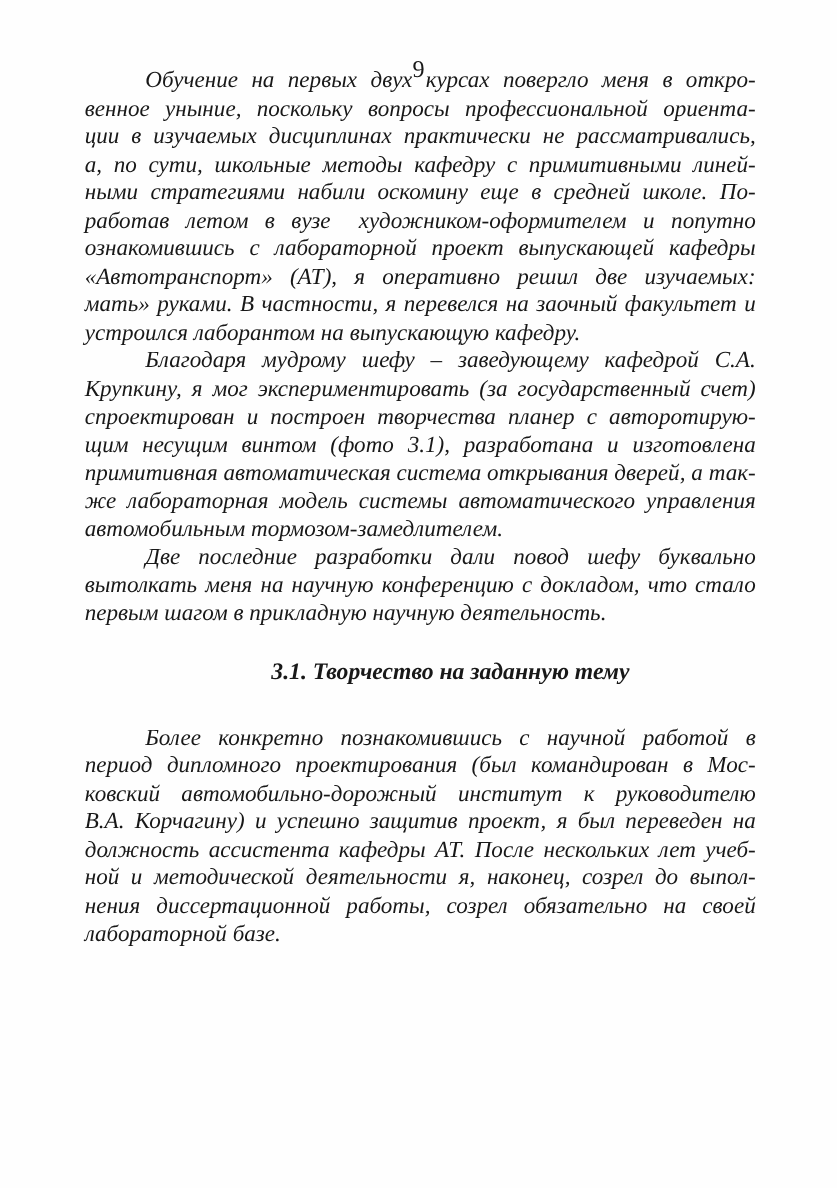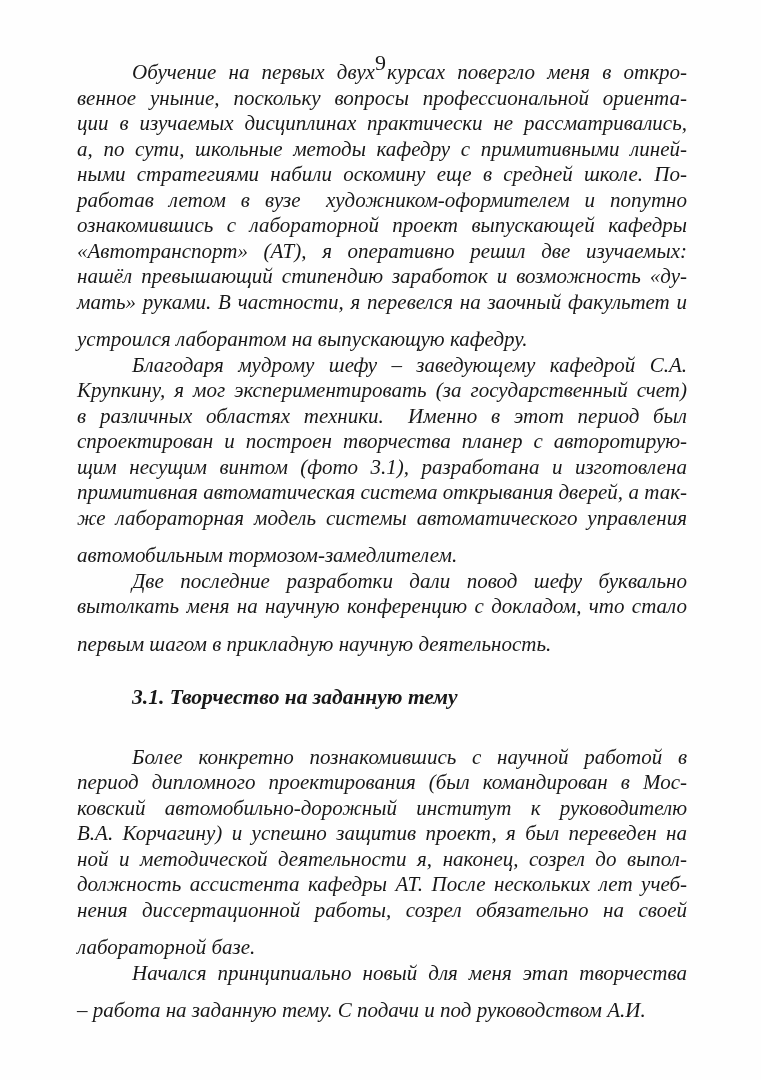--- a/index.html
+++ b/index.html
@@ -33,72 +33,66 @@
     font-size: 21px;
     line-height: 25.5px;
     font-style: italic;
   }
   .para { margin: 0; }
   .line {
     text-align: justify;
     text-align-last: justify;
   }
   .line.first { text-indent: 55px; }
-  .line.last { text-align-last: left; margin-top: 12px; }
+  .line.last { text-align-last: left; }
   .heading {
     font-weight: bold;
     font-size: 21.5px;
     margin: 28px 0 34px 0;
     text-indent: 55px;
-    text-align: left;
+    text-align: center;
   }
 </style>
 </head>
 <body>
 
 <div class="page">
   <div class="page-number">9</div>
   <div class="text-block">
       <div class="para">
         <div class="line first">Обучение на первых двух курсах повергло меня в откро-</div>
         <div class="line">венное уныние, поскольку вопросы профессиональной ориента-</div>
         <div class="line">ции в изучаемых дисциплинах практически не рассматривались,</div>
         <div class="line">а, по сути, школьные методы кафедру с примитивными линей-</div>
         <div class="line">ными стратегиями набили оскомину еще в средней школе. По-</div>
         <div class="line">работав летом в вузе  художником-оформителем и попутно</div>
         <div class="line">ознакомившись с лабораторной проект выпускающей кафедры</div>
         <div class="line">«Автотранспорт» (АТ), я оперативно решил две изучаемых:</div>
-        <div class="line">нашёл превышающий стипендию заработок и возможность «ду-</div>
         <div class="line">мать» руками. В частности, я перевелся на заочный факультет и</div>
         <div class="line last">устроился лаборантом на выпускающую кафедру.</div>
       </div>
       <div class="para">
         <div class="line first">Благодаря мудрому шефу – заведующему кафедрой С.А.</div>
         <div class="line">Крупкину, я мог экспериментировать (за государственный счет)</div>
-        <div class="line">в различных областях техники.  Именно в этот период был</div>
         <div class="line">спроектирован и построен творчества планер с авторотирую-</div>
         <div class="line">щим несущим винтом (фото 3.1), разработана и изготовлена</div>
         <div class="line">примитивная автоматическая система открывания дверей, а так-</div>
         <div class="line">же лабораторная модель системы автоматического управления</div>
         <div class="line last">автомобильным тормозом-замедлителем.</div>
       </div>
       <div class="para">
         <div class="line first">Две последние разработки дали повод шефу буквально</div>
         <div class="line">вытолкать меня на научную конференцию с докладом, что стало</div>
         <div class="line last">первым шагом в прикладную научную деятельность.</div>
       </div>
       <div class="heading">3.1. Творчество на заданную тему</div>
       <div class="para">
         <div class="line first">Более конкретно познакомившись с научной работой в</div>
         <div class="line">период дипломного проектирования (был командирован в Мос-</div>
         <div class="line">ковский автомобильно-дорожный институт к руководителю</div>
         <div class="line">В.А. Корчагину) и успешно защитив проект, я был переведен на</div>
+        <div class="line">должность ассистента кафедры АТ. После нескольких лет учеб-</div>
         <div class="line">ной и методической деятельности я, наконец, созрел до выпол-</div>
-        <div class="line">должность ассистента кафедры АТ. После нескольких лет учеб-</div>
         <div class="line">нения диссертационной работы, созрел обязательно на своей</div>
         <div class="line last">лабораторной базе.</div>
-      </div>
-      <div class="para">
-        <div class="line first">Начался принципиально новый для меня этап творчества</div>
-        <div class="line last">– работа на заданную тему. С подачи и под руководством А.И.</div>
       </div>
     </div>
 </div>
 
 </body></html>

